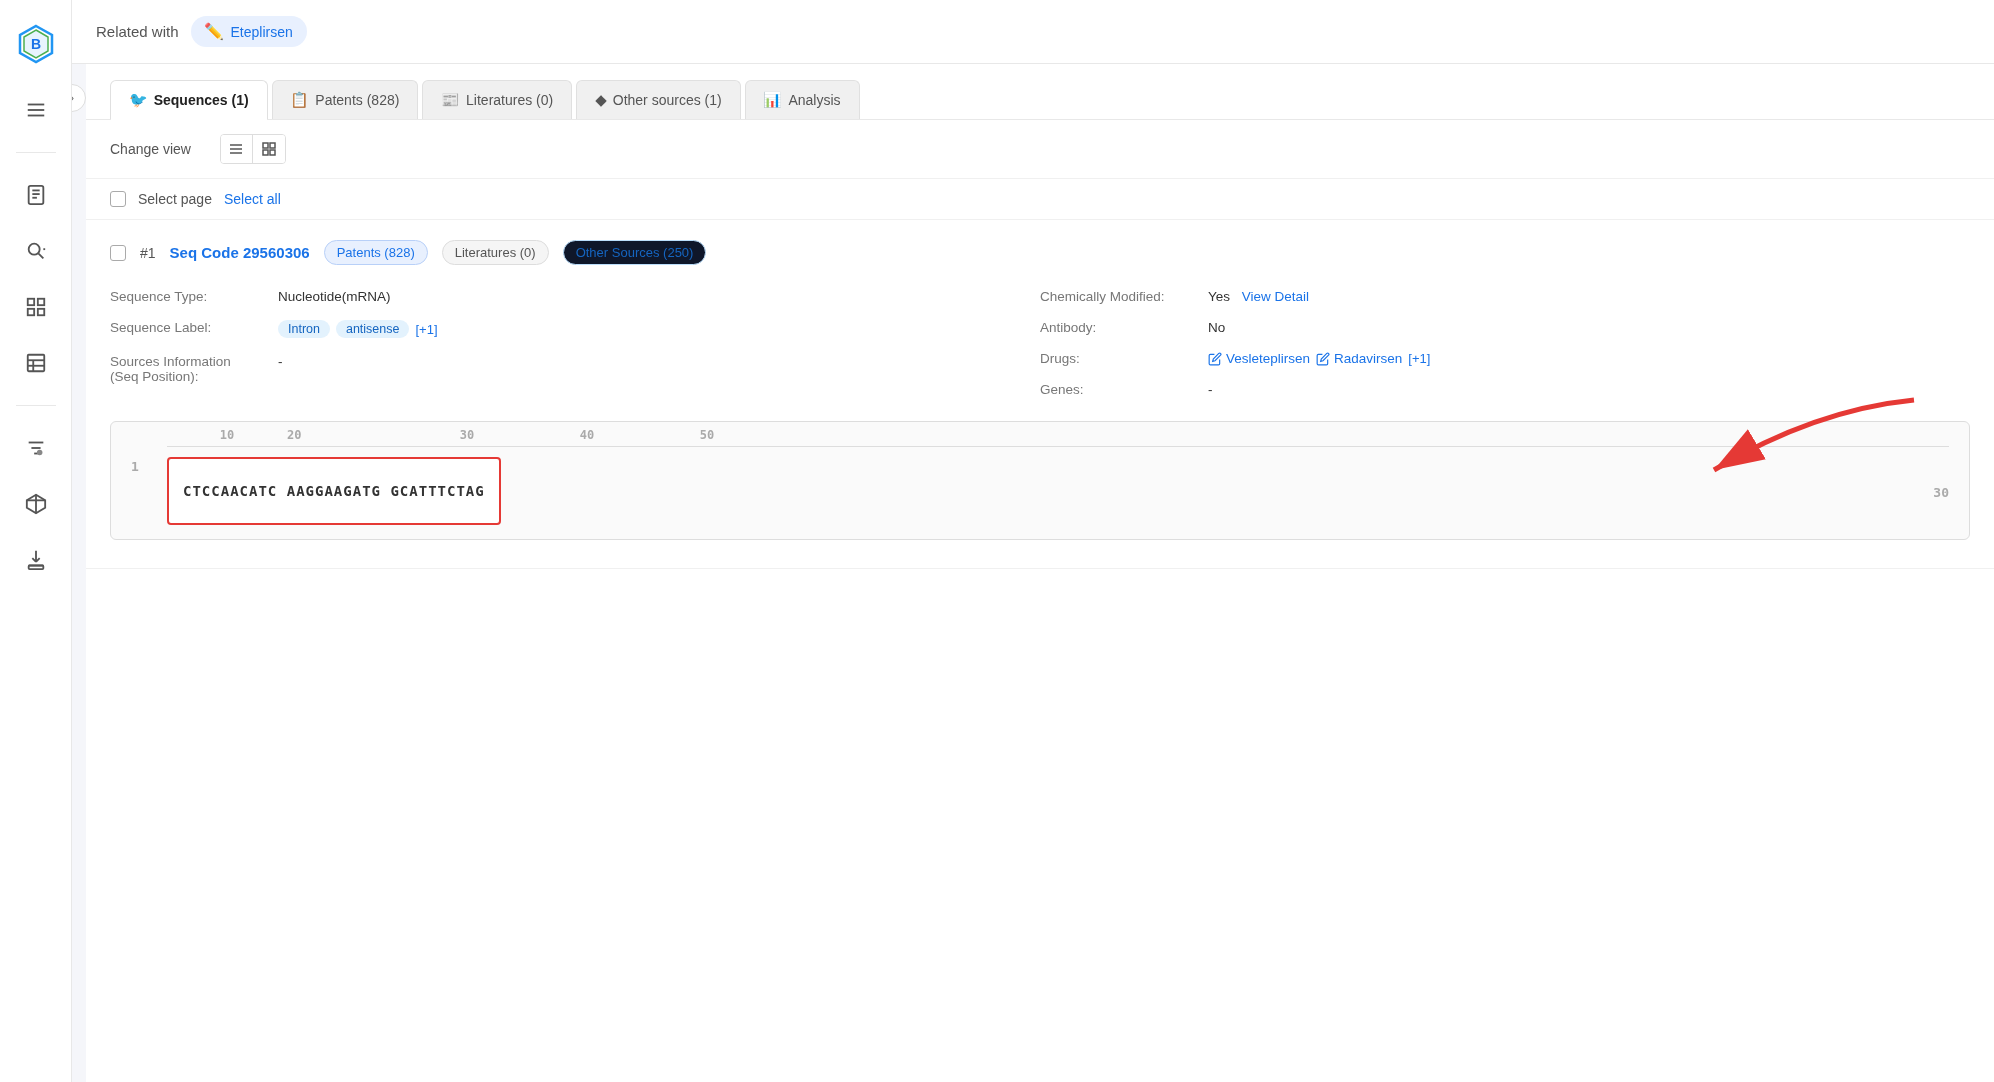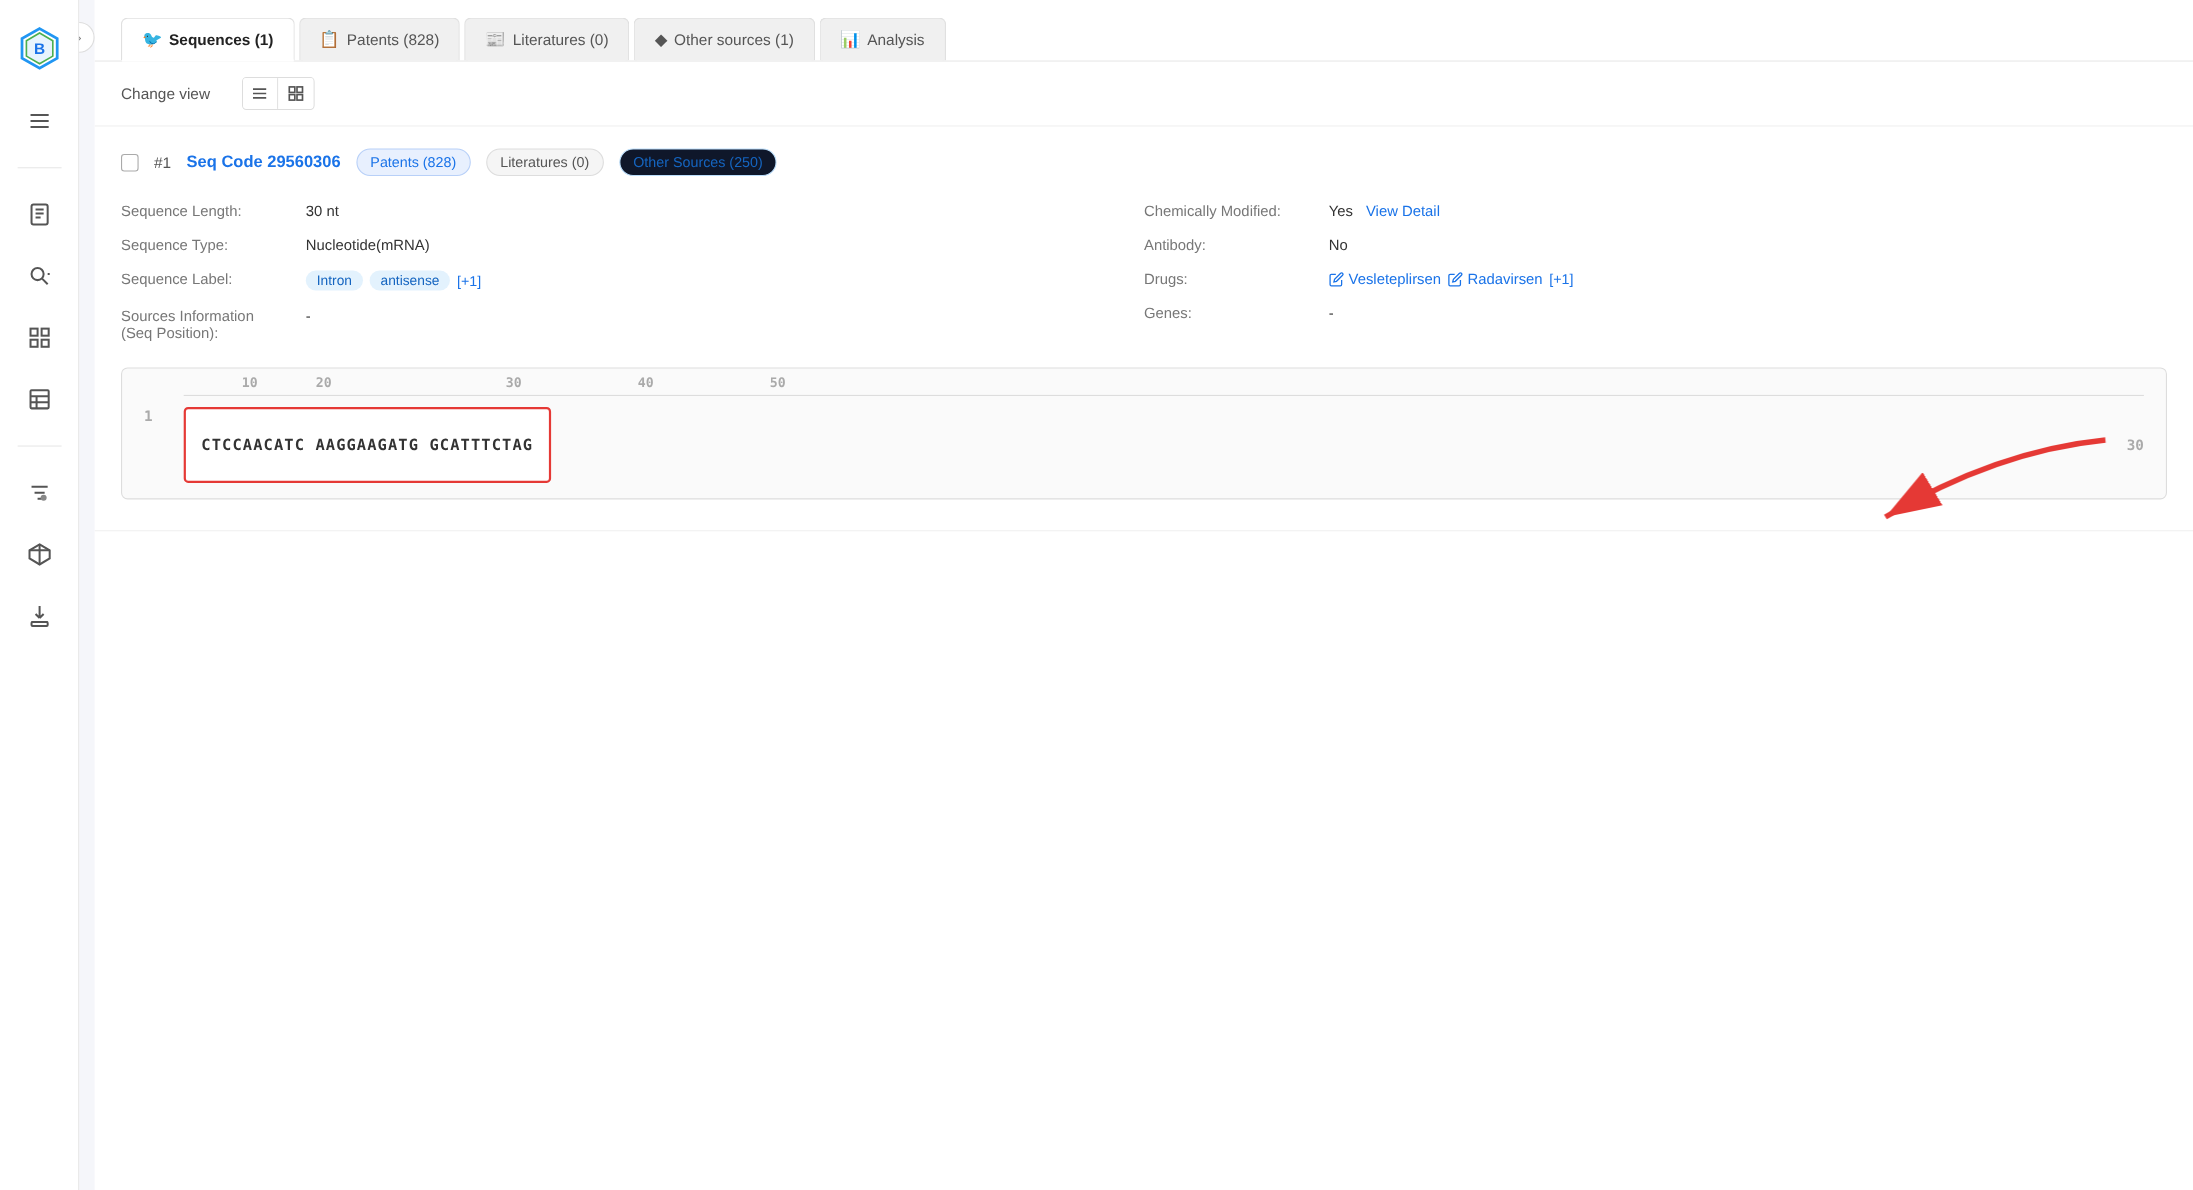--- a/index.html
+++ b/index.html
@@ -169,20 +169,27 @@
       <svg viewBox="0 0 24 24" fill="none" stroke="currentColor" stroke-width="2">
           <path d="M12 2v12m0 0l-4-4m4 4l4-4"></path>
           <path d="M4 18h16"></path>
           <rect x="4" y="18" width="16" height="4" rx="1"></rect>
         </svg>
     </div>
   </div>
 
   <div class="main-area">
 
+    <div class="top-bar">
+      <span class="related-with-label">Related with</span>
+      <div class="entity-tag">
+        <span class="entity-tag-icon">✏️</span>
+        <span>Eteplirsen</span>
+      </div>
+    </div>
 
     <div class="content-panel">
 
       <div class="collapse-btn">›</div>
 
       <div class="result-area">
 
         <div class="tabs-bar">
           <div class="tab active">
             <span class="tab-icon">🐦</span>
@@ -220,39 +227,40 @@
               <svg width="16" height="16" viewBox="0 0 16 16" fill="none" stroke="currentColor" stroke-width="1.5">
                 <rect x="2" y="2" width="5" height="5"></rect>
                   <rect x="9" y="2" width="5" height="5"></rect>
                   <rect x="2" y="9" width="5" height="5"></rect>
                   <rect x="9" y="9" width="5" height="5"></rect>
               </svg>
             </div>
           </div>
         </div>
 
+        <div class="select-row">
+          <div class="checkbox"></div>
+          <span class="select-page-label">Select page</span>
+          <span class="select-all-link">Select all</span>
+        </div>
 
         <div class="result-card">
 
           <div class="result-header">
             <div class="checkbox"></div>
             <span class="result-num">#1</span>
             <span class="result-title">Seq Code 29560306</span>
             <span class="badge badge-blue-outline">Patents (828)</span>
             <span class="badge badge-gray-outline">Literatures (0)</span>
             <span class="badge badge-light-blue">Other Sources (250)</span>
           </div>
 
           <div class="details-grid">
 
             <div>
-              <div class="detail-row">
-                <span class="detail-label">Sequence Length:</span>
-                <span class="detail-value">30 nt</span>
-              </div>
               <div class="detail-row">
                 <span class="detail-label">Sequence Type:</span>
                 <span class="detail-value">Nucleotide(mRNA)</span>
               </div>
               <div class="detail-row">
                 <span class="detail-label">Sequence Label:</span>
                 <div class="detail-tags">
                   <span class="seq-label-tag">Intron</span>
                   <span class="seq-label-tag">antisense</span>
                   <span class="plus-tag">[+1]</span>

